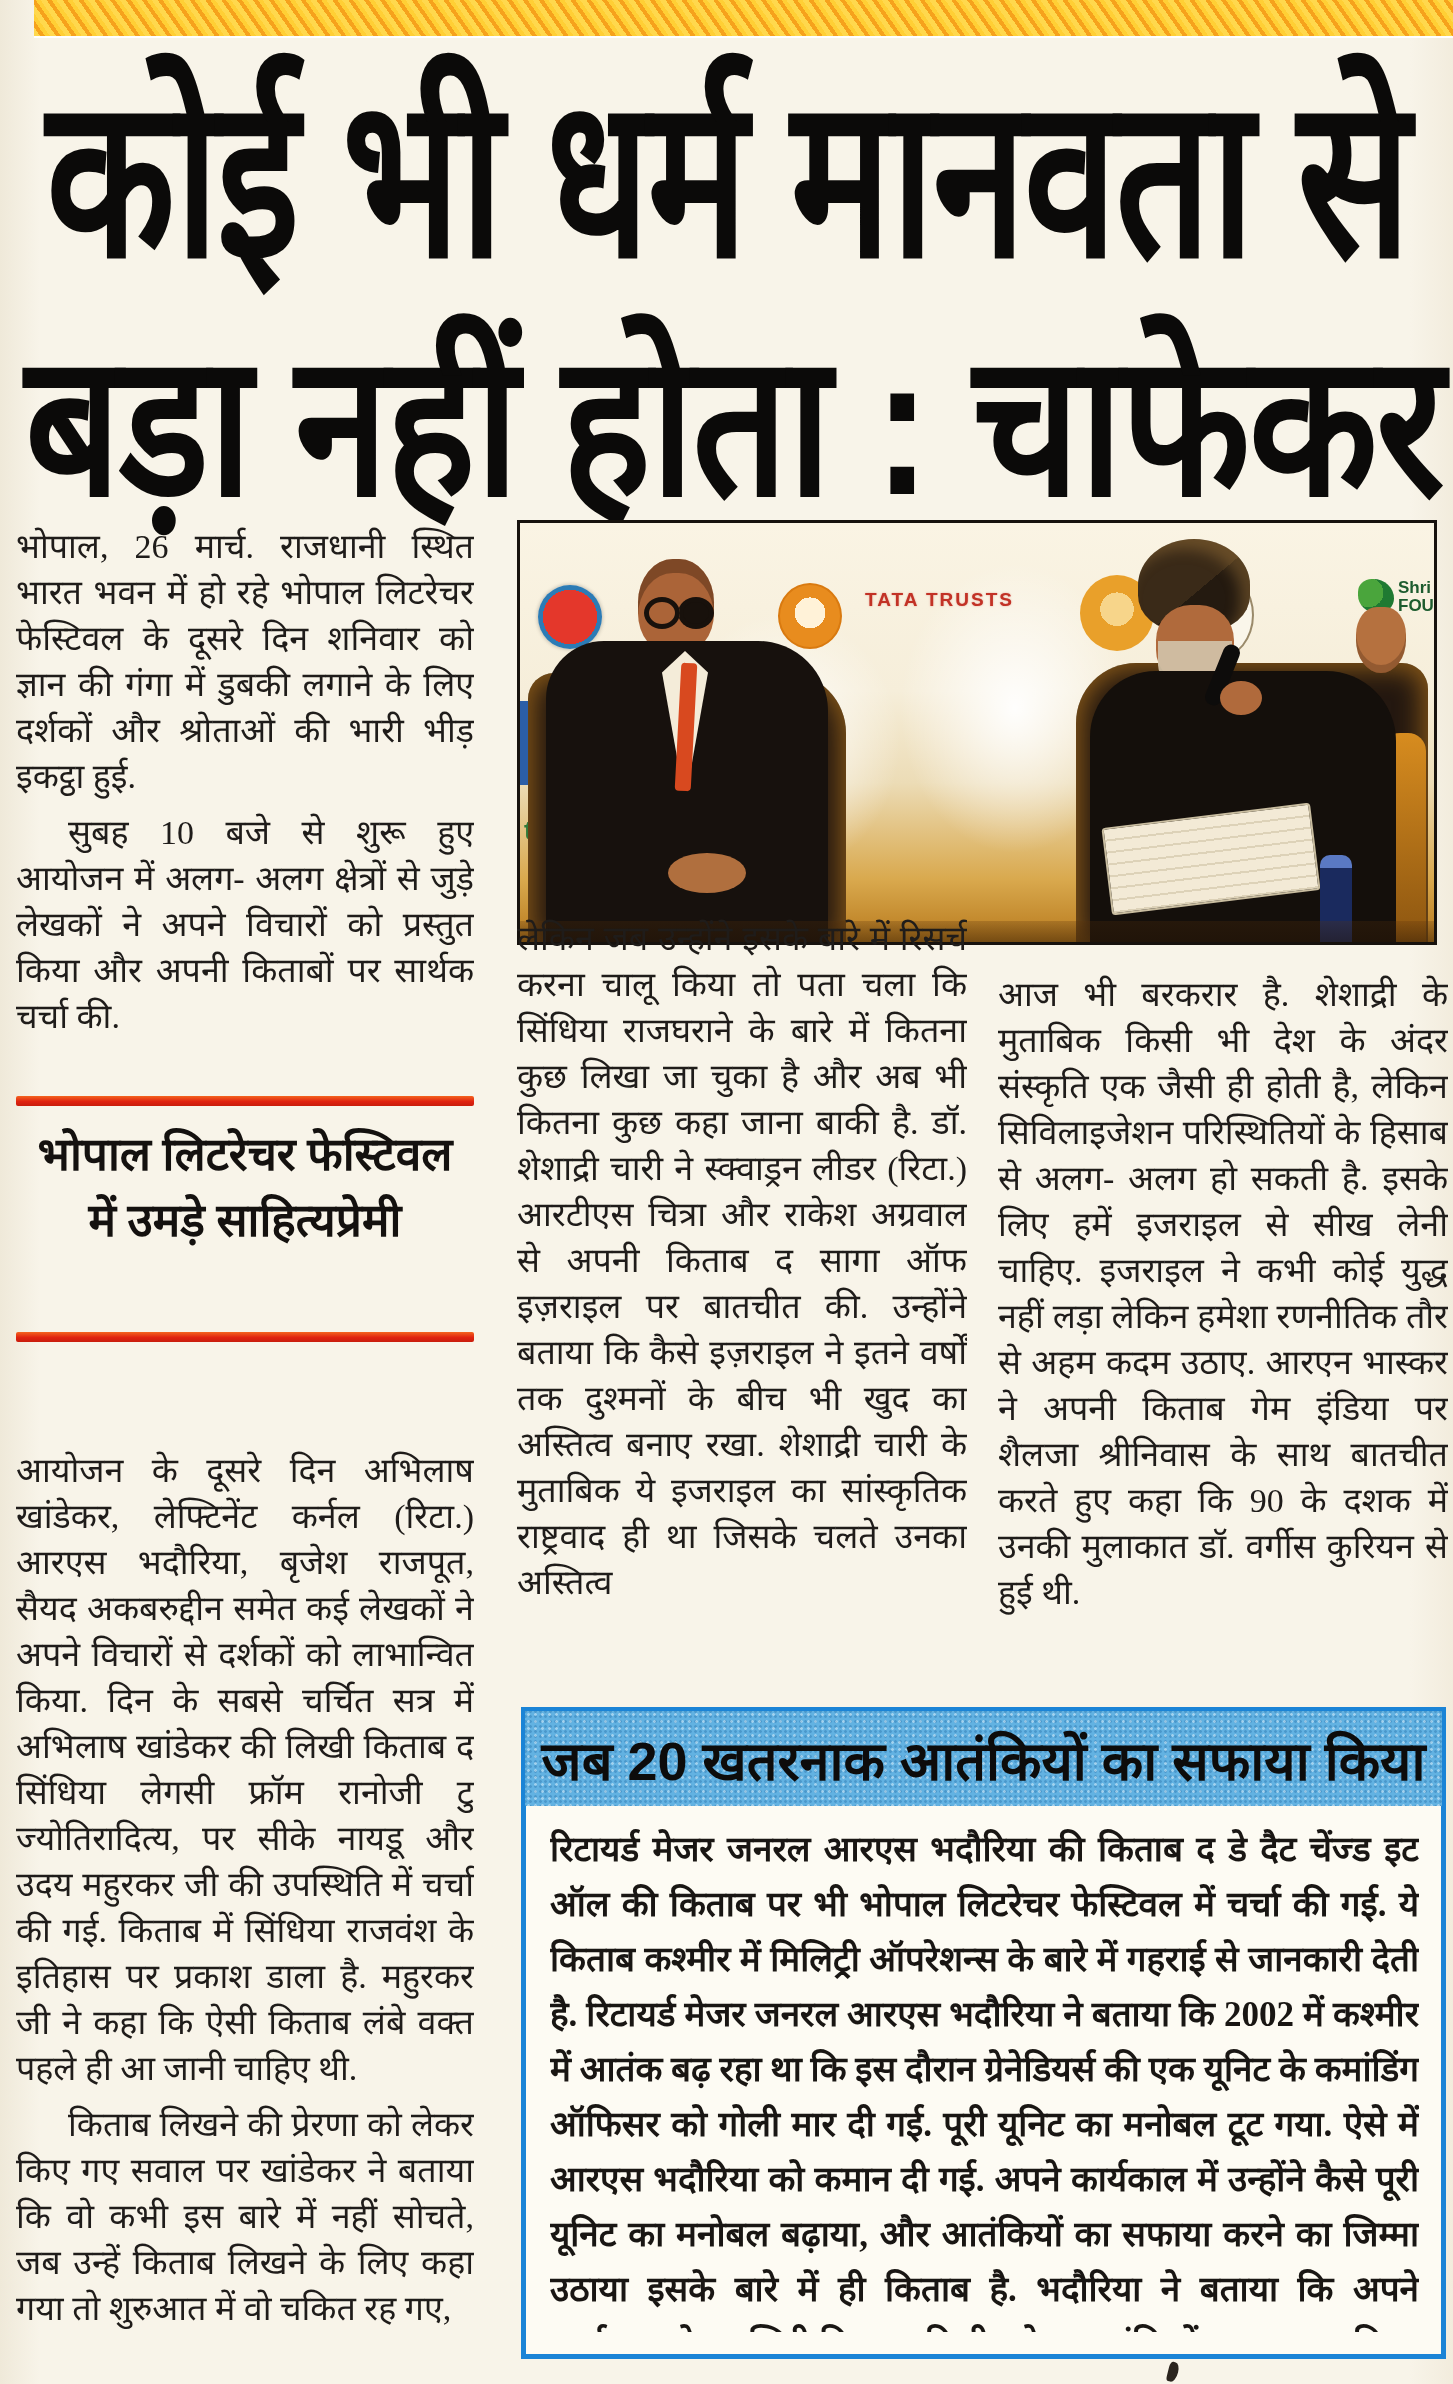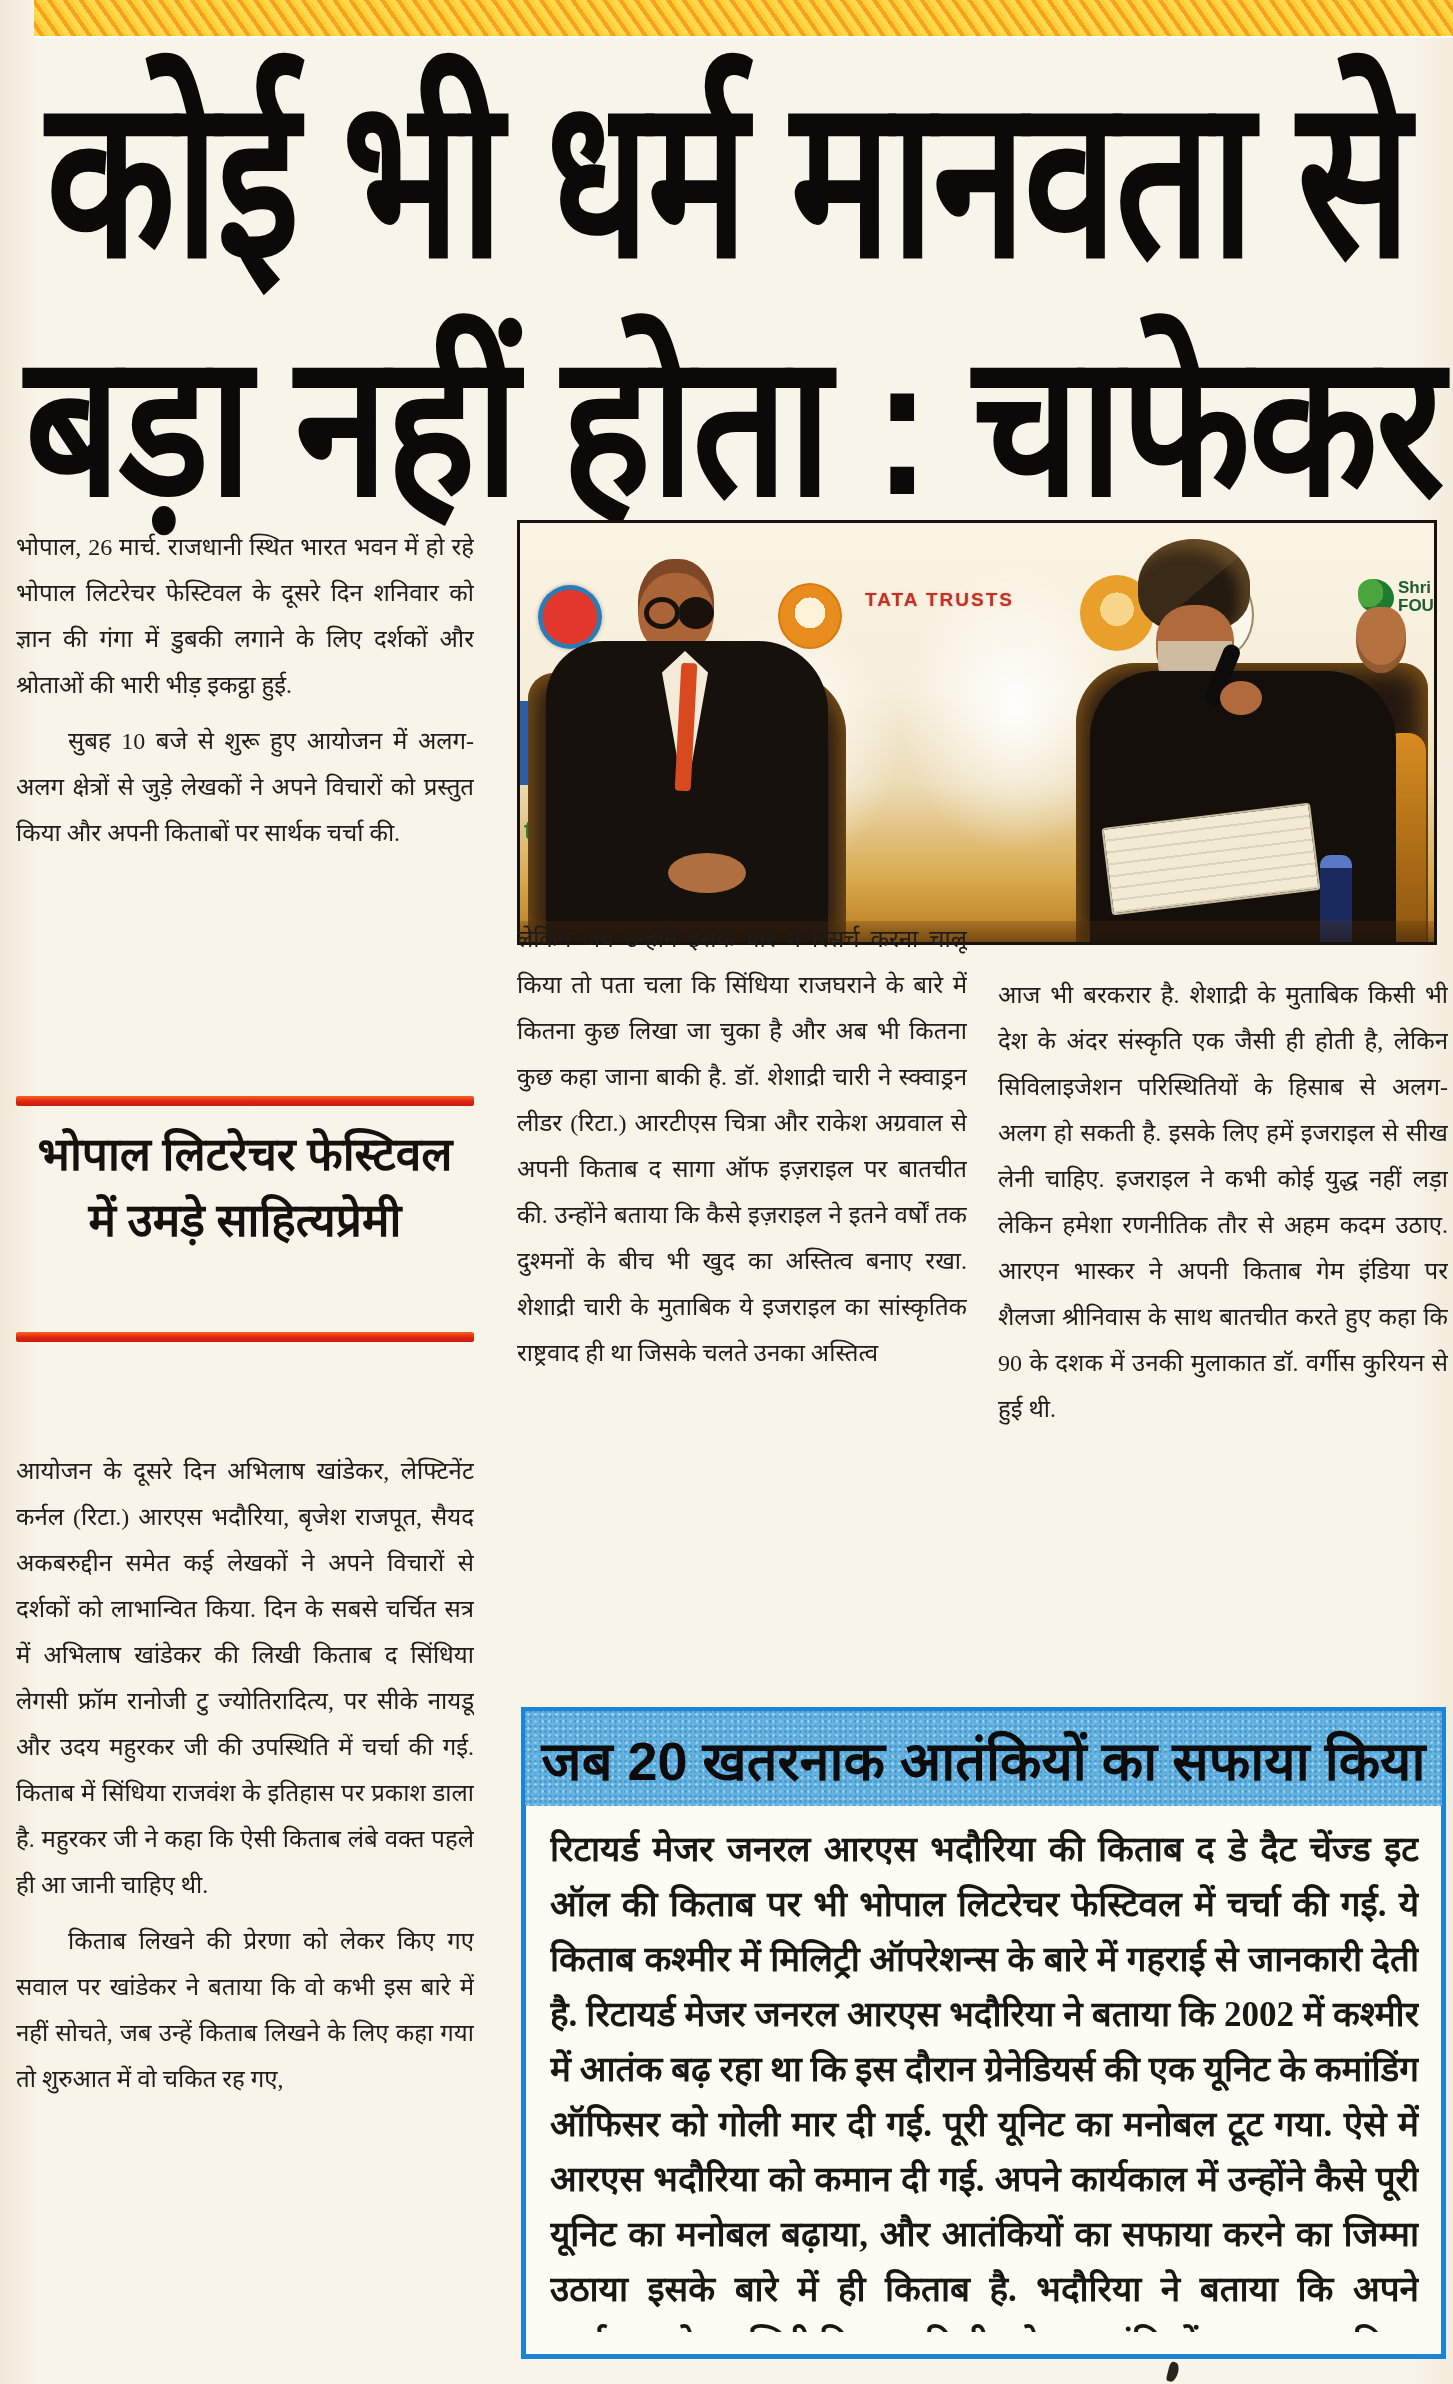--- a/index.html
+++ b/index.html
@@ -28,21 +28,21 @@
     font-family:"Liberation Sans","DejaVu Sans",sans-serif;
     font-weight:900;color:#0b0a09;
     white-space:nowrap;letter-spacing:-2px;
   }
   .hl1{top:46px;font-size:168px;line-height:200px;transform:scaleY(1.32);transform-origin:top center;}
   .hl2{top:308px;font-size:168px;line-height:200px;transform:scaleY(1.18);transform-origin:top center;}
 
   
   .col{
     position:absolute;
-    font-size:24px;line-height:46px;
+    font-size:34px;line-height:46px;
     text-align:justify;
     overflow:hidden;
   }
   .col p{margin:0 0 10px 0;}
   .col p.indent{text-indent:52px;}
   .col1a{left:16px;top:524px;width:458px;height:566px;}
   .col1b{left:16px;top:1424px;width:458px;height:1032px;margin-top:24px;}
   .col2{left:517px;top:916px;width:450px;height:728px;}
   .col3{left:998px;top:972px;width:450px;height:722px;}
 

